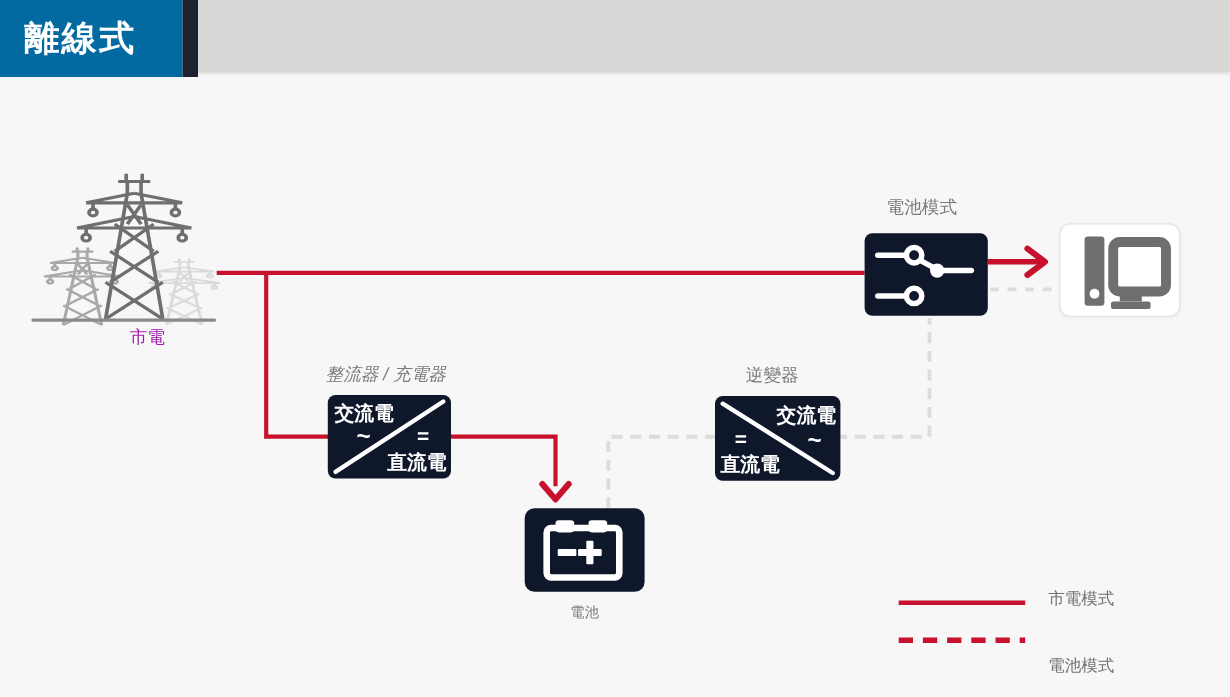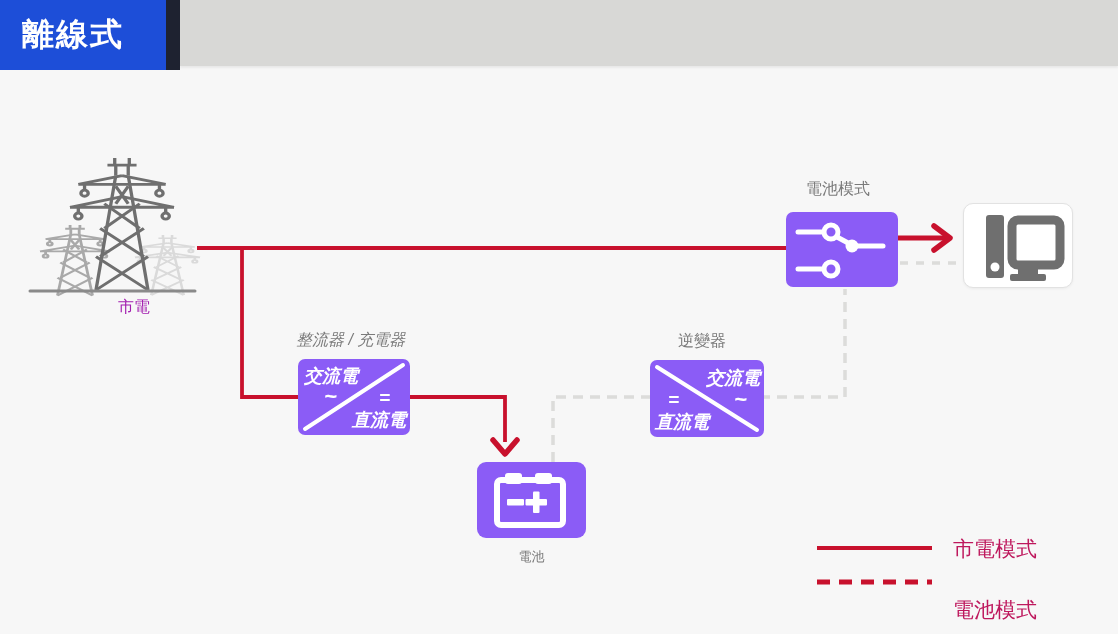--- a/index.html
+++ b/index.html
@@ -6,32 +6,32 @@
   html,body { width:1118px; height:634px; }
   body {
     position:relative;
     background:#F7F7F7;
     font-family:"Liberation Sans","DejaVu Sans",sans-serif;
     overflow:hidden;
   }
   
   .banner-red {
     position:absolute; left:0; top:0; width:166px; height:70px;
-    background:#1d4ed8; display:flex; align-items:center; padding-left:22px;
+    background:#0369a1; display:flex; align-items:center; padding-left:22px;
     z-index:5;
   }
   .banner-red .title { color:#fff; font-size:32px; font-weight:bold; letter-spacing:2px; }
   .banner-stripe { position:absolute; left:166px; top:0; width:14px; height:70px; background:#1E2230; z-index:5; }
   .banner-bar { position:absolute; left:180px; top:0; width:938px; height:66px; background:#D8D8D6; box-shadow:0 2px 2px rgba(0,0,0,0.06); z-index:4; }
 
   
   svg.canvas { position:absolute; left:0; top:0; z-index:1; }
 
   
-  .node { position:absolute; background:#8b5cf6; border-radius:7px; z-index:3;font-style:italic; }
+  .node { position:absolute; background:#0f172a; border-radius:7px; z-index:3; }
   .node svg { position:absolute; left:0; top:0; }
   .node .txt { position:absolute; color:#fff; font-weight:bold; white-space:nowrap; }
 
   .box-rectifier { left:298px; top:359px; width:112px; height:76px; }
   .box-inverter  { left:650px; top:360px; width:114px; height:77px; }
   .box-switch    { left:786px; top:212px; width:112px; height:75px; }
   .box-battery   { left:477px; top:462px; width:109px; height:76px; border-radius:9px; }
 
   .card-computer {
     position:absolute; left:963px; top:203px; width:110px; height:85px;
@@ -41,21 +41,21 @@
 
   
   .lbl { position:absolute; color:#7A7A7A; font-size:16px; z-index:3; white-space:nowrap; }
   .lbl-utility { left:78px; top:297px; width:72px; text-align:right; font-size:16px; color:#a21caf; }
   .lbl-rectifier { left:296px; top:330px;font-style:italic; }
   .lbl-inverter { left:678px; top:331px;font-family:Liberation Serif, serif; }
   .lbl-switch { left:806px; top:179px; }
   .lbl-battery { left:477px; top:548px; width:109px; text-align:center; font-size:13px; }
 
   
-  .legend-label { position:absolute; color:#be185d; font-size:21px; z-index:3; white-space:nowrap; }
+  .legend-label { position:absolute; color:#737373; font-size:15px; z-index:3; white-space:nowrap; }
   .legend-label.l1 { left:953px; top:535px; }
   .legend-label.l2 { left:953px; top:596px; }
 </style>
 </head>
 <body>
 
 <div class="banner-red">
   <span class="title">離線式</span>
 </div>
 <div class="banner-stripe"></div>

